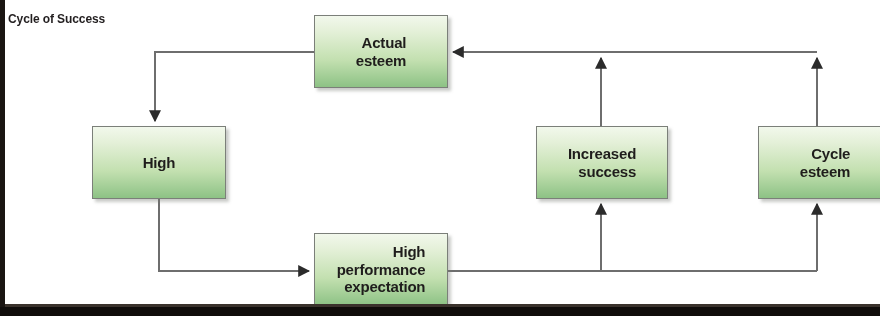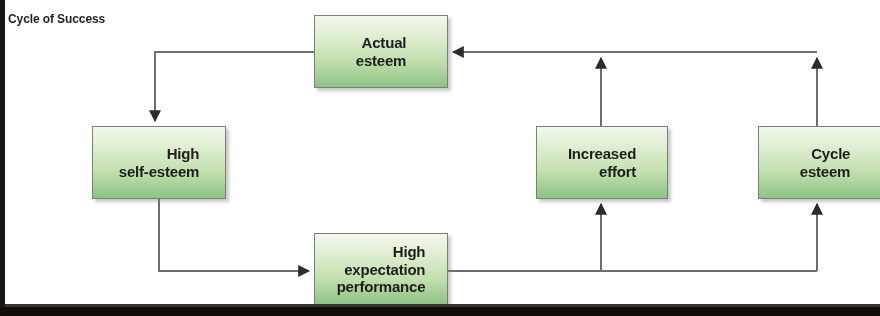--- a/index.html
+++ b/index.html
@@ -137,36 +137,35 @@
   <div class="node" id="node-actual-success">
     <div class="node-label">
       <span class="ln">Actual</span>
       <span class="ln">esteem</span>
     </div>
   </div>
 
   <div class="node" id="node-high-self-esteem">
     <div class="node-label">
       <span class="ln">High</span>
-      <span class="ln">self-esteem</span>
     </div>
   </div>
 
   <div class="node" id="node-high-performance">
     <div class="node-label">
       <span class="ln">High</span>
+      <span class="ln">performance</span>
       <span class="ln">expectation</span>
-      <span class="ln">performance</span>
     </div>
   </div>
 
   <div class="node" id="node-increased-effort">
     <div class="node-label">
       <span class="ln">Increased</span>
-      <span class="ln">effort</span>
+      <span class="ln">success</span>
     </div>
   </div>
 
   <div class="node" id="node-lower-anxiety">
     <div class="node-label">
       <span class="ln">Cycle</span>
       <span class="ln">esteem</span>
     </div>
   </div>
 

